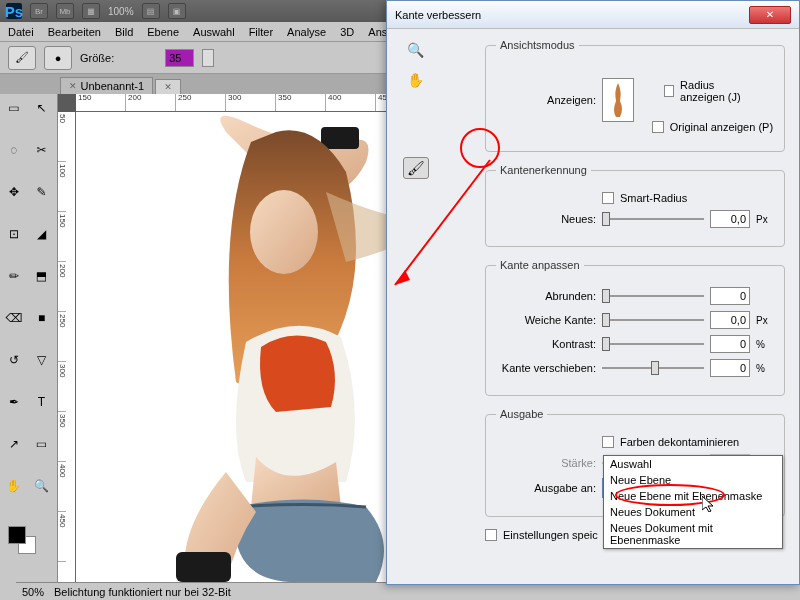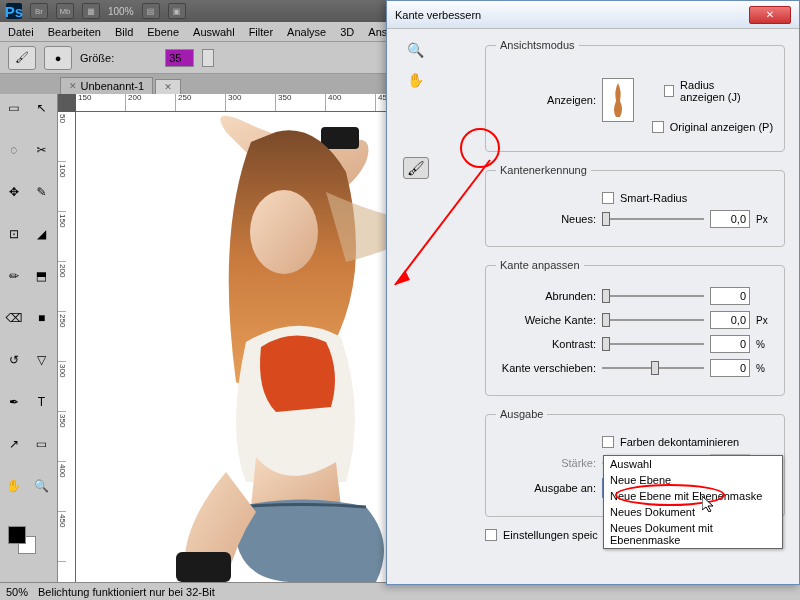--- a/index.html
+++ b/index.html
@@ -26,21 +26,21 @@
 .swatch{grid-column:1/3;height:32px;position:relative;margin-top:8px;}
 .sw-f{width:18px;height:18px;background:#000;border:1px solid #888;position:absolute;top:0;left:6px;}
 .sw-b{width:18px;height:18px;background:#fff;border:1px solid #888;position:absolute;top:10px;left:16px;}
 .canvas-area{flex:1;background:#5a5a5a;position:relative;overflow:hidden;}
 .ruler-h{position:absolute;top:0;left:18px;right:0;height:18px;background:#fff;border-bottom:1px solid #666;display:flex;}
 .ruler-h div{flex:0 0 50px;border-right:1px solid #aaa;font-size:8px;color:#333;padding-left:2px;line-height:8px;}
 .ruler-v{position:absolute;top:18px;left:0;width:18px;bottom:0;background:#fff;border-right:1px solid #666;}
 .ruler-v div{height:50px;border-bottom:1px solid #aaa;font-size:8px;color:#333;writing-mode:vertical-lr;padding-top:2px;line-height:8px;}
 .canvas{position:absolute;top:18px;left:18px;right:0;bottom:0;background:#fff;}
 .photo{position:absolute;top:0;left:40px;width:340px;height:470px;}
-.statusbar{position:absolute;bottom:0;left:0;right:0;height:18px;background:#c8c8c8;border-top:1px solid #888;display:flex;align-items:center;padding:0 6px;gap:10px;font-size:10px;}
+.statusbar{position:absolute;bottom:0;left:16px;right:0;height:18px;background:#c8c8c8;border-top:1px solid #888;display:flex;align-items:center;padding:0 6px;gap:10px;font-size:10px;}
 
 .dialog{position:absolute;top:0;right:0;width:414px;height:585px;background:#eceef1;border:1px solid #6a8bb8;box-shadow:-2px 2px 8px rgba(0,0,0,.3);}
 .dlg-title{height:28px;background:linear-gradient(#fafcff,#dae5f3);display:flex;align-items:center;padding:0 8px;border-bottom:1px solid #bbb;}
 .dlg-close{margin-left:auto;width:42px;height:18px;background:linear-gradient(#e77,#c33);border:1px solid #a22;border-radius:2px;color:#fff;text-align:center;font-size:10px;line-height:16px;}
 .dlg-body{padding:10px 14px;display:flex;gap:10px;}
 .dlg-tools{width:30px;display:flex;flex-direction:column;gap:8px;align-items:center;}
 .dlg-tool{width:26px;height:22px;border:1px solid transparent;display:flex;align-items:center;justify-content:center;font-size:14px;}
 .dlg-tool.sel{border:1px solid #888;background:#ddd;border-radius:3px;}
 .dlg-main{flex:1;padding-left:44px;}
 fieldset{border:1px solid #bbb;border-radius:4px;padding:10px 10px 12px;margin-bottom:12px;}

